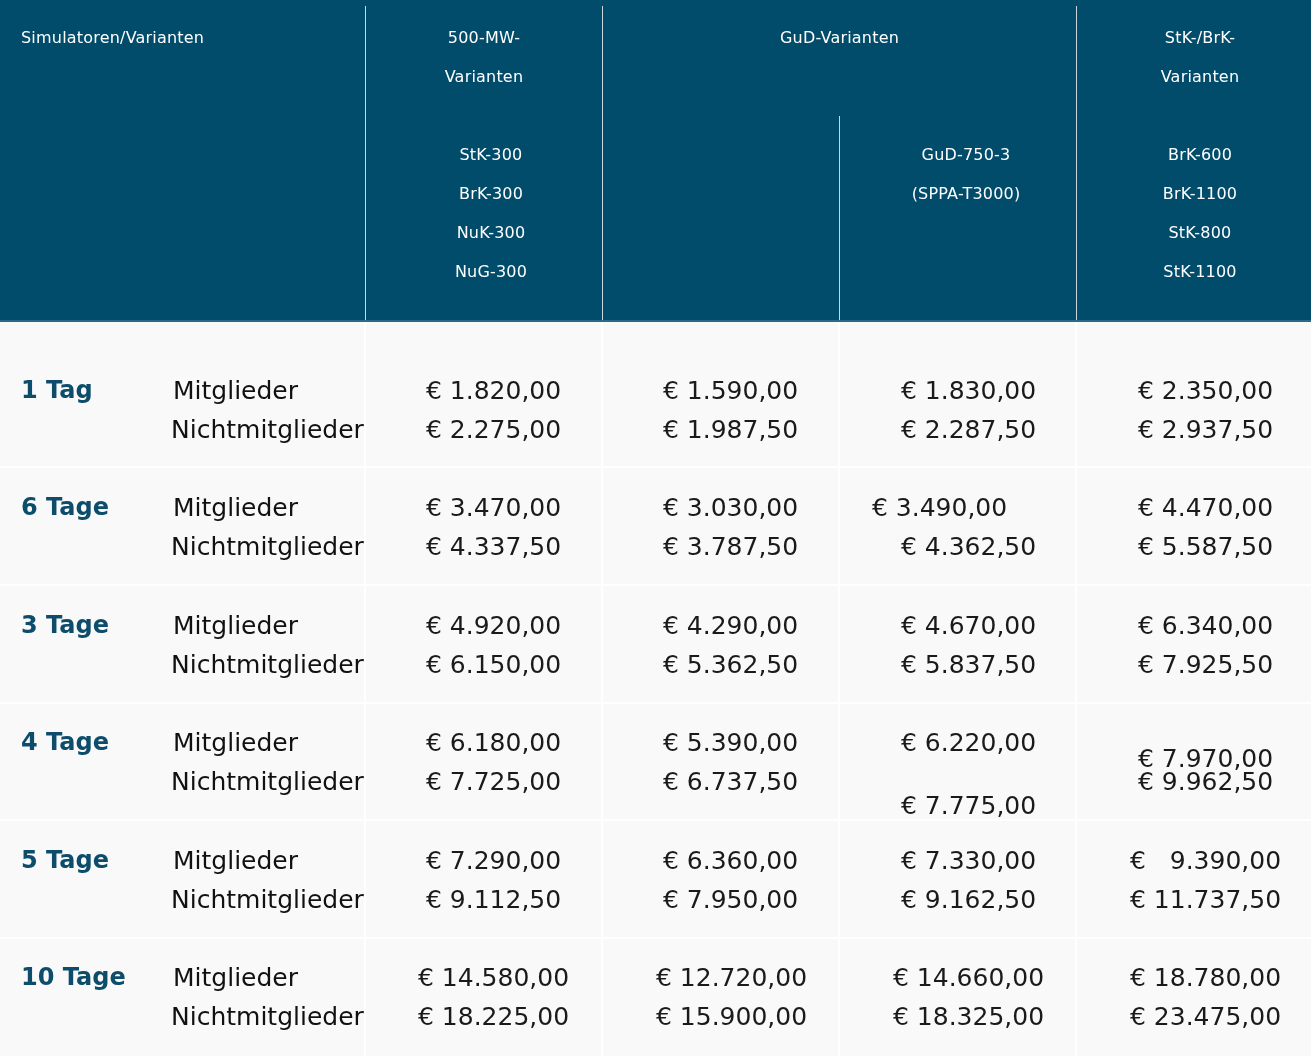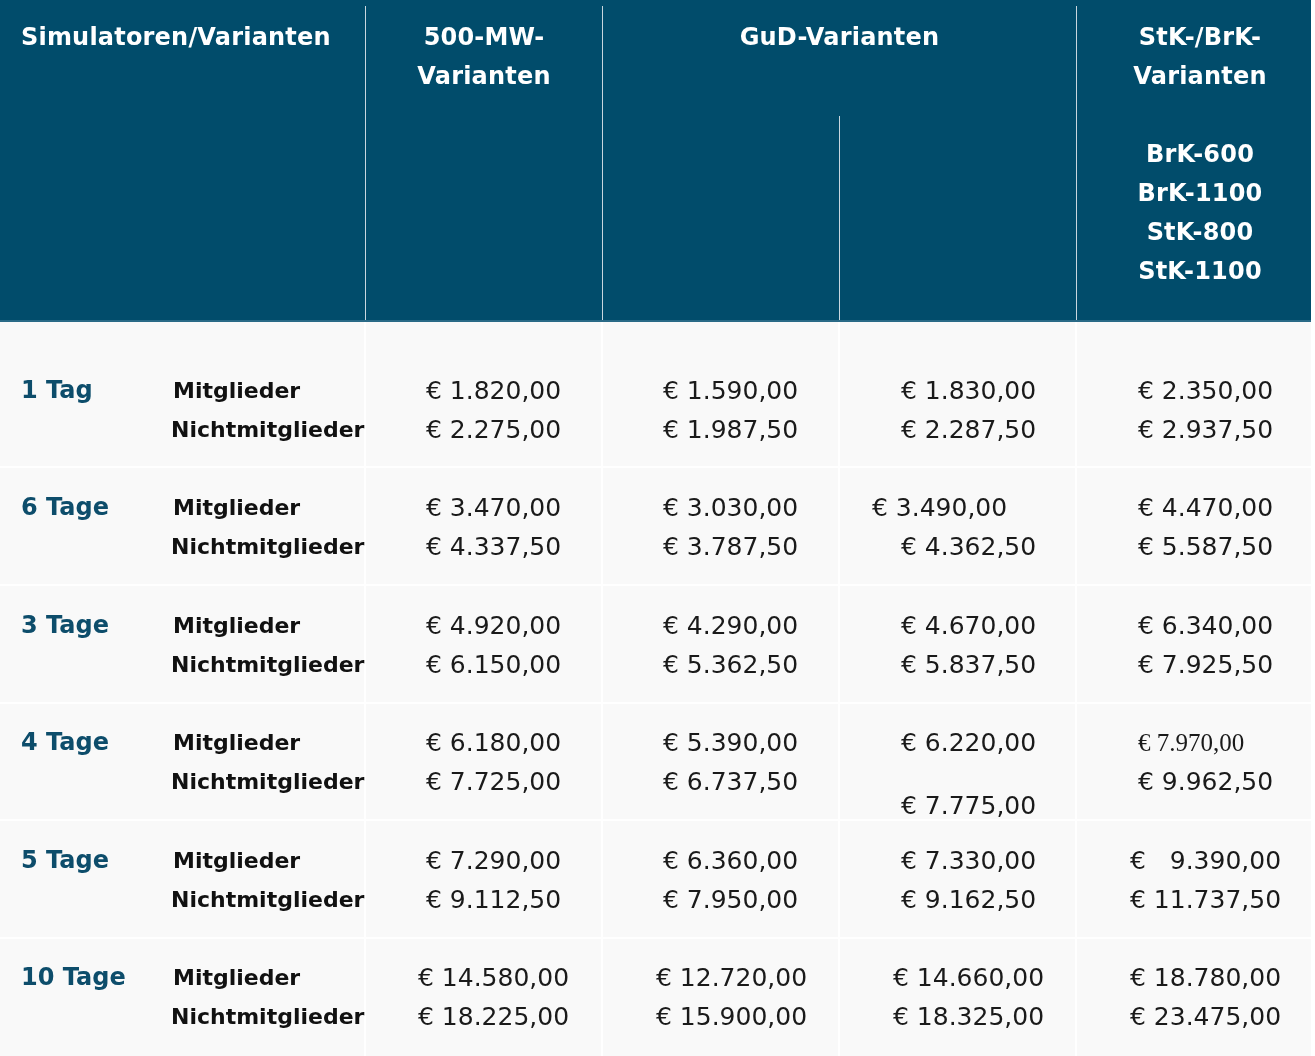--- a/index.html
+++ b/index.html
@@ -1,46 +1,52 @@
 <!DOCTYPE html>
 <html><head>
   <meta charset="utf-8">
   <style>
     html, body { margin: 0; padding: 0; background: #ffffff; }
     body { width: 1315px; height: 1056px; overflow: hidden; font-family: "DejaVu Sans", sans-serif; }
     .tbl { position: absolute; left: 0; top: 0; width: 1311px; }
     .head { position: absolute; left: 0; top: 0; width: 1311px; height: 320px; background: #014c6b; color: #ffffff; }
     .vline { position: absolute; width: 1px; background: #c9d6de; }
-    .htxt { position: absolute; font-size: 24px; line-height: 39px; text-align: center; white-space: pre-line; letter-spacing: 0.2px; font-weight: bold; }
+    .htxt { position: absolute; font-size: 16px; line-height: 39px; text-align: center; white-space: pre-line; letter-spacing: 0.2px; }
     .htxt.left { text-align: left; }
     .headline { position: absolute; left: 0; top: 320px; width: 1311px; height: 2px; background: #2a6a87; }
     .body { position: absolute; left: 0; top: 322px; width: 1311px; height: 734px; background: #f9f9f9; }
     .row { position: absolute; left: 0; width: 1311px; }
     .rowsep { position: absolute; left: 0; width: 1311px; height: 2px; background: #ffffff; }
     .colsep { position: absolute; top: 322px; width: 2px; height: 734px; background: #ffffff; }
     .day { position: absolute; left: 21px; font-size: 24px; font-weight: bold; color: #0d4d6b; line-height: 39px; }
-    .lbl { position: absolute; font-size: 22px; color: #111111; line-height: 39px; white-space: nowrap; font-weight: bold; }
+    .lbl { position: absolute; font-size: 25px; color: #111111; line-height: 39px; white-space: nowrap; }
     .price { position: absolute; font-size: 25px; color: #1a1a1a; line-height: 39px; white-space: pre; }
   </style>
 </head>
 <body>
 
 <div class="tbl">
   <div class="head">
     <div class="htxt left" style="left:21px; top:18px;">Simulatoren/Varianten</div>
 
     <div class="vline" style="left:365px; top:6px; height:314px;"></div>
     <div class="vline" style="left:602px; top:6px; height:314px;"></div>
     <div class="vline" style="left:839px; top:116px; height:204px;"></div>
     <div class="vline" style="left:1076px; top:6px; height:314px;"></div>
 
     <div class="htxt" style="left:366px; width:236px; top:18px;">500-MW-
 Varianten</div>
+    <div class="htxt" style="left:366px; width:250px; top:135px;">StK-300
+BrK-300
+NuK-300
+NuG-300</div>
 
     <div class="htxt" style="left:603px; width:473px; top:18px;">GuD-Varianten</div>
+    <div class="htxt" style="left:840px; width:252px; top:135px;">GuD-750-3
+(SPPA-T3000)</div>
 
     <div class="htxt" style="left:1077px; width:246px; top:18px;">StK-/BrK-
 Varianten</div>
     <div class="htxt" style="left:1077px; width:246px; top:135px;">BrK-600
 BrK-1100
 StK-800
 StK-1100</div>
   </div>
   <div class="headline"></div>
 
@@ -101,21 +107,21 @@
   <div class="row" style="top:723px;">
     <div class="day" style="top:0;">4 Tage</div>
     <div class="lbl" style="left:173px; top:0;">Mitglieder</div>
     <div class="lbl" style="left:171px; top:39px;">Nichtmitglieder</div>
     <div class="price" style="left:426px; top:0;">€ 6.180,00</div>
     <div class="price" style="left:426px; top:39px;">€ 7.725,00</div>
     <div class="price" style="left:663px; top:0;">€ 5.390,00</div>
     <div class="price" style="left:663px; top:39px;">€ 6.737,50</div>
     <div class="price" style="left:901px; top:0;">€ 6.220,00</div>
     <div class="price" style="left:901px; top:39px;margin-top:24px;">€ 7.775,00</div>
-    <div class="price" style="left:1138px; top:0;font-family:Liberation Serif, serif;">€ 7.970,00</div>
+    <div class="price" style="left:1138px; top:16px;">€ 7.970,00</div>
     <div class="price" style="left:1138px; top:39px;">€ 9.962,50</div>
   </div>
 
   <div class="row" style="top:841px;">
     <div class="day" style="top:0;">5 Tage</div>
     <div class="lbl" style="left:173px; top:0;">Mitglieder</div>
     <div class="lbl" style="left:171px; top:39px;">Nichtmitglieder</div>
     <div class="price" style="left:426px; top:0;">€ 7.290,00</div>
     <div class="price" style="left:426px; top:39px;">€ 9.112,50</div>
     <div class="price" style="left:663px; top:0;">€ 6.360,00</div>

